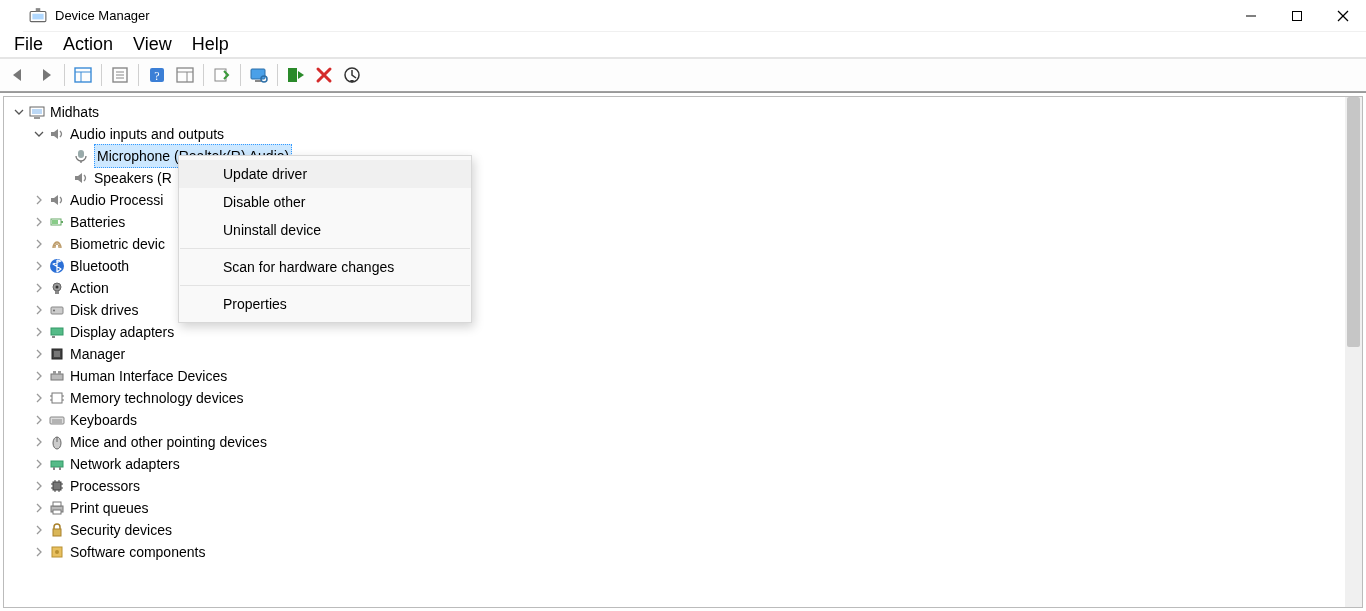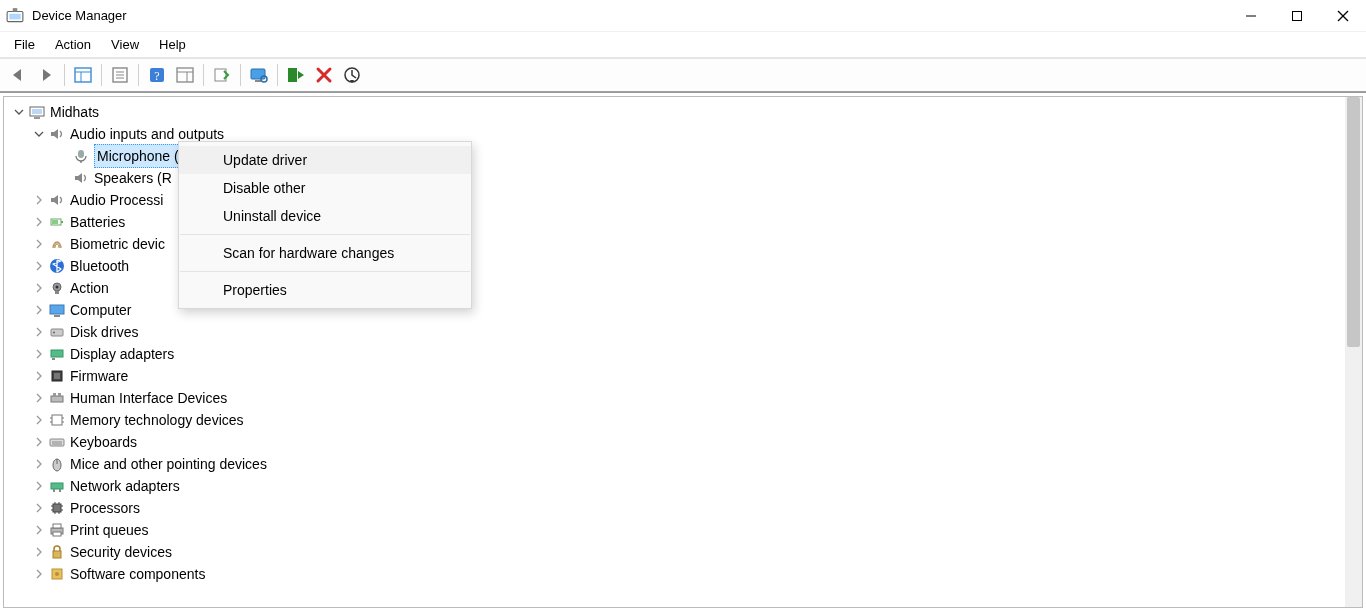--- a/index.html
+++ b/index.html
@@ -1,47 +1,47 @@
 <!DOCTYPE html>
 <html><head>
 <meta charset="utf-8">
 <style>
   * { box-sizing: border-box; margin: 0; padding: 0; }
   html, body { width: 1366px; height: 611px; font-family: "Segoe UI", Tahoma, sans-serif; font-size: 14px; background: #fff; overflow: hidden; }
   
-  .titlebar { height: 32px; display: flex; align-items: center; padding-left: 6px; border-bottom: 1px solid #f0f0f0; }
+  .titlebar { height: 32px; display: flex; align-items: center; padding-left: 6px; border-bottom: 1px solid #f0f0f0; margin-left: 23px; }
   .titlebar .app-icon { width: 18px; height: 18px; margin-right: 8px; display: flex; align-items: center; justify-content: center; }
   .titlebar .title-text { font-size: 13px; }
   .win-controls { margin-left: auto; display: flex; }
   .win-btn { width: 46px; height: 32px; display: flex; align-items: center; justify-content: center; }
   .win-btn svg { width: 12px; height: 12px; }
   
   .menubar { height: 26px; display: flex; align-items: center; padding: 0 4px; border-bottom: 1px solid #e5e5e5; }
-  .menubar .menu-item { padding: 3px 10px; font-size: 13px; }
+  .menubar .menu-item { padding: 3px 10px; font-size: 18px; }
   
   .toolbar { height: 34px; display: flex; align-items: center; padding: 0 4px; border-top: 1px solid #e5e5e5; border-bottom: 1px solid #a0a0a0; background: #fdfdfd; }
   .toolbar .tb-btn { width: 28px; height: 28px; display: flex; align-items: center; justify-content: center; }
   .toolbar .sep { width: 1px; height: 22px; background: #d0d0d0; margin: 0 4px; }
   .toolbar svg { width: 20px; height: 20px; }
   
   .client { position: relative; height: calc(611px - 32px - 26px - 34px); border-top: 1px solid #999; }
   .tree-wrap { position: absolute; inset: 3px; border: 1px solid #bbb; background: #fff; overflow: hidden; }
   .tree { padding: 4px 0 0 4px; font-size: 14px; line-height: 22px; }
   .node { display: flex; align-items: center; height: 22px; white-space: nowrap; }
   .twisty { width: 14px; height: 14px; margin-right: 2px; display: flex; align-items: center; justify-content: center; flex: 0 0 14px; }
   .twisty svg { width: 10px; height: 10px; }
   .dev-icon { width: 18px; height: 18px; margin-right: 4px; display: flex; align-items: center; justify-content: center; flex: 0 0 18px; }
   .dev-icon svg { width: 16px; height: 16px; }
   .node-label {}
   .indent-0 { padding-left: 4px; }
   .indent-1 { padding-left: 24px; }
   .indent-2 { padding-left: 48px; }
   .selected .node-label { background: #cde8ff; border: 1px dotted #3399ff; padding: 0 2px; }
   
-  .context-menu { position: absolute; left: 174px; top: 44px; width: 294px; background: #f9f9f9; border: 1px solid #d8d8d8; box-shadow: 2px 4px 10px rgba(0,0,0,0.18); padding: 4px 0; }
+  .context-menu { position: absolute; left: 174px; top: 58px; width: 294px; background: #f9f9f9; border: 1px solid #d8d8d8; box-shadow: 2px 4px 10px rgba(0,0,0,0.18); padding: 4px 0; }
   .ctx-item { height: 28px; display: flex; align-items: center; padding-left: 44px; font-size: 14px; }
   .ctx-item.hover { background: #f0f0f0; }
   .ctx-item.bold { font-weight: 400; }
   .ctx-sep { height: 1px; background: #e3e3e3; margin: 4px 1px; }
   
   .vscroll { position: absolute; right: 0; top: 0; bottom: 0; width: 17px; background: #f0f0f0; }
   .vscroll .thumb { position: absolute; left: 2px; right: 2px; top: 0; height: 250px; background: #c6c6c6; border-radius: 2px; }
 </style>
 </head>
 <body>
@@ -289,34 +289,20 @@
         <span class="dev-icon">
             <svg viewBox="0 0 16 16">
               <circle cx="8" cy="7" r="4" fill="#999" stroke="#666"></circle>
               <circle cx="8" cy="7" r="1.5" fill="#333"></circle>
               <rect x="6" y="11" width="4" height="3" fill="#888"></rect>
             </svg>
           </span>
         <span class="node-label">Action</span>
       </div>
 
-      <div class="node indent-1">
-        <span class="twisty">
-            <svg viewBox="0 0 10 10">
-              <path d="M3 1 L7 5 L3 9" fill="none" stroke="#999" stroke-width="1.3"></path>
-            </svg>
-          </span>
-        <span class="dev-icon">
-            <svg viewBox="0 0 16 16">
-              <rect x="1" y="3" width="14" height="9" fill="#5aa6e8" stroke="#3a7ab8"></rect>
-              <rect x="5" y="13" width="6" height="2" fill="#888"></rect>
-            </svg>
-          </span>
-        <span class="node-label">Computer</span>
-      </div>
 
       <div class="node indent-1">
         <span class="twisty">
             <svg viewBox="0 0 10 10">
               <path d="M3 1 L7 5 L3 9" fill="none" stroke="#999" stroke-width="1.3"></path>
             </svg>
           </span>
         <span class="dev-icon">
             <svg viewBox="0 0 16 16">
               <rect x="2" y="5" width="12" height="7" rx="1" fill="#ccc" stroke="#888"></rect>
@@ -346,21 +332,21 @@
             <svg viewBox="0 0 10 10">
               <path d="M3 1 L7 5 L3 9" fill="none" stroke="#999" stroke-width="1.3"></path>
             </svg>
           </span>
         <span class="dev-icon">
             <svg viewBox="0 0 16 16">
               <rect x="3" y="3" width="10" height="10" fill="#444" stroke="#222"></rect>
               <rect x="5" y="5" width="6" height="6" fill="#777"></rect>
             </svg>
           </span>
-        <span class="node-label">Firmware</span>
+        <span class="node-label">Manager</span>
       </div>
 
       <div class="node indent-1">
         <span class="twisty">
             <svg viewBox="0 0 10 10">
               <path d="M3 1 L7 5 L3 9" fill="none" stroke="#999" stroke-width="1.3"></path>
             </svg>
           </span>
         <span class="dev-icon">
             <svg viewBox="0 0 16 16">

